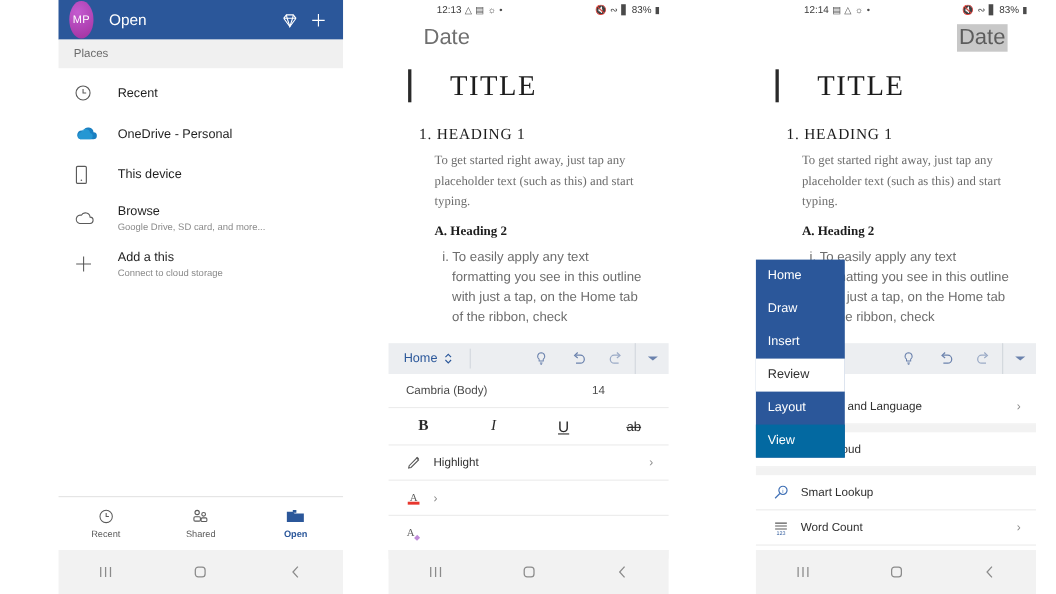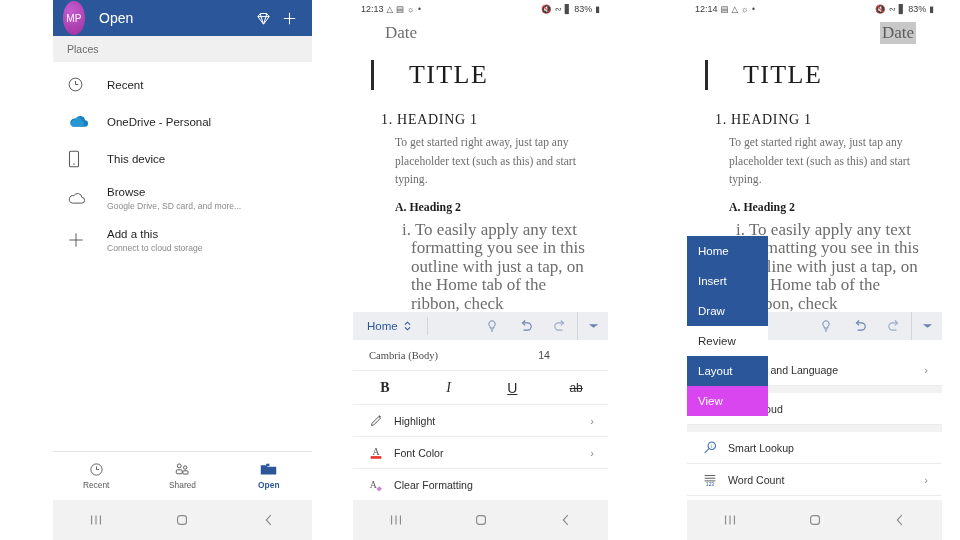--- a/index.html
+++ b/index.html
@@ -42,51 +42,51 @@
   .bn{flex:1;display:flex;flex-direction:column;align-items:center;justify-content:center;gap:3px;
     color:#5a5a5a;font-size:8.4px;}
   .bn.active{color:#2b579a;font-weight:bold;}
 
   .sysnav{position:absolute;left:0;bottom:0;width:100%;height:40px;background:#f2f2f2;
     display:flex;align-items:center;justify-content:space-around;color:#8b8b8b;}
 
   
   .statusbar{height:18px;display:flex;align-items:center;
     padding:0 8px;font-size:9px;color:#3a3a3a;}
-  .sb-left{display:flex;align-items:center;gap:3px;}
+  .sb-left{display:flex;align-items:center;gap:3px;margin-left:36px;}
   .sb-right{margin-left:auto;display:flex;align-items:center;gap:3px;}
   .sb-ico{font-size:8.5px;color:#4a4a4a;line-height:1;}
 
   
   .doc{padding:0 18px;position:relative;}
-  .date{font-family:Liberation Serif, serif;font-size:17px;color:#6f6f6f;
+  .date{font-family:Liberation Sans, sans-serif;font-size:20px;color:#6f6f6f;
     margin:4px 0 0 12px;display:inline-block;padding:1px 2px;}
   .date.sel{background:#c8c8c8;color:#5c5c5c;}
   .date-right{display:flex;justify-content:flex-end;padding-right:8px;}
   .title-wrap{display:flex;align-items:stretch;margin-top:16px;}
   .title-bar{width:3px;background:#2a2a2a;margin-right:9px;}
   .doc-title{font-family:"Liberation Serif", serif;font-size:26px;letter-spacing:1.4px;color:#1c1c1c;line-height:30px;margin-left:26px;}
   .h1{font-family:"Liberation Serif", serif;font-size:14px;letter-spacing:.7px;color:#1c1c1c;margin:22px 0 0 10px;}
   .para{font-family:"Liberation Serif", serif;font-size:11.6px;color:#6d6d6d;line-height:18.5px;margin:6px 0 0 24px;}
   .h2{font-family:"Liberation Serif", serif;font-size:11.8px;font-weight:bold;color:#1c1c1c;margin:10px 0 0 24px;}
-  .para2{font-family:Liberation Serif, serif;font-size:17px;color:#6d6d6d;line-height:18.5px;margin:6px 0 0 40px;text-indent:-9px;}
+  .para2{font-family:Liberation Sans, sans-serif;font-size:12px;color:#6d6d6d;line-height:18.5px;margin:6px 0 0 40px;text-indent:-9px;}
 
   
   .ribbon{position:absolute;left:0;width:100%;background:#fff;}
   .rib-tabbar{height:28px;background:#eceef1;display:flex;align-items:center;}
   .rib-tab{display:flex;align-items:center;gap:5px;padding-left:14px;color:#2b579a;font-size:11.5px;width:60px;}
   .rib-sep{width:1px;height:18px;background:#d2d6dc;}
   .rib-tools{flex:1;display:flex;align-items:center;justify-content:flex-end;gap:0;}
   .rtool{width:34px;height:28px;display:flex;align-items:center;justify-content:center;color:#6b82ad;}
   .rtool.dim{color:#9aaac6;}
   .rtool.last{border-left:1px solid #d2d6dc;width:30px;}
 
   .rib-font{height:30px;display:flex;align-items:center;padding:0 16px;
     border-bottom:1px solid #ececec;}
-  .font-name{font-size:10.6px;color:#4a4a4a;flex:1;font-family:Liberation Serif, serif;}
+  .font-name{font-size:10.6px;color:#4a4a4a;flex:1;}
   .font-size{font-size:10.6px;color:#4a4a4a;padding-right:42px;}
 
   .rib-style{height:33px;display:flex;align-items:center;border-bottom:1px solid #ececec;}
   .sbtn{flex:1;display:flex;align-items:center;justify-content:center;color:#2a2a2a;font-size:14px;}
   .sbtn.b{font-weight:bold;font-family:"Liberation Serif",serif;}
   .sbtn.i{font-style:italic;font-family:"Liberation Serif",serif;}
   .sbtn.u{text-decoration:underline;}
   .sbtn.s{text-decoration:line-through;font-size:12px;}
 
   .rib-item{height:31px;display:flex;align-items:center;padding:0 14px;
@@ -94,21 +94,21 @@
   .ri-ico{width:18px;display:flex;align-items:center;justify-content:center;flex:none;}
   .ri-label{font-size:10.6px;color:#2f2f2f;flex:1;}
   .ri-chev{color:#8a8a8a;font-size:11px;}
   .rib-gap{height:7px;background:#f2f2f2;}
 
   
   .tabmenu{position:absolute;left:0;top:236px;width:81px;background:#2b579a;z-index:40;}
   .tmi{height:30px;display:flex;align-items:center;padding-left:11px;
     color:#fff;font-size:11.5px;}
   .tmi.plain{background:#ffffff;color:#2f2f2f;}
-  .tmi.sel{background:#d946ef;color:#ffffff;}
+  .tmi.sel{background:#0369a1;color:#ffffff;}
 
   svg{display:block;}
 </style>
 </head>
 <body>
 
 <div class="stage">
 
   <div class="panel" id="panel-open">
 
@@ -338,32 +338,30 @@
         <span class="ri-chev">›</span>
       </div>
 
       <div class="rib-item">
         <span class="ri-ico">
           <svg width="16" height="16" viewBox="0 0 18 18">
             <text x="9" y="11.5" font-size="11" fill="#5a5a5a" text-anchor="middle" font-family="Liberation Serif, serif">A</text>
             <rect x="3" y="12.5" width="12" height="3" fill="#e8362d"></rect>
             </svg>
         </span>
-        <span class="ri-label">Font Color</span>
         <span class="ri-chev">›</span>
       </div>
 
       <div class="rib-item">
         <span class="ri-ico">
           <svg width="16" height="16" viewBox="0 0 18 18">
             <text x="6" y="12" font-size="11" fill="#5a5a5a" text-anchor="middle" font-family="Liberation Serif, serif">A</text>
             <path d="M9.5 13.5l3.2-3.2 3 3-3.2 3z" fill="#b06fd0" opacity=".8"></path>
             </svg>
         </span>
-        <span class="ri-label">Clear Formatting</span>
         <span class="ri-chev"></span>
       </div>
 
       <div class="rib-gap"></div>
     </div>
 
     <div class="sysnav">
       <span>
         <svg width="16" height="16" viewBox="0 0 18 18" stroke="#8b8b8b" stroke-width="1.3">
             <path d="M4 4v10M9 4v10M14 4v10"></path>
@@ -493,22 +491,22 @@
             <text x="9" y="16" font-size="5.5" fill="#2b579a" text-anchor="middle" font-family="Liberation Sans, sans-serif">123</text>
             </svg>
         </span>
         <span class="ri-label">Word Count</span>
         <span class="ri-chev">›</span>
       </div>
     </div>
 
     <div class="tabmenu">
       <div class="tmi">Home</div>
+      <div class="tmi">Draw</div>
       <div class="tmi">Insert</div>
-      <div class="tmi">Draw</div>
       <div class="tmi plain">Review</div>
       <div class="tmi">Layout</div>
       <div class="tmi sel">View</div>
     </div>
 
     <div class="sysnav">
       <span>
         <svg width="16" height="16" viewBox="0 0 18 18" stroke="#8b8b8b" stroke-width="1.3">
             <path d="M4 4v10M9 4v10M14 4v10"></path>
           </svg>

